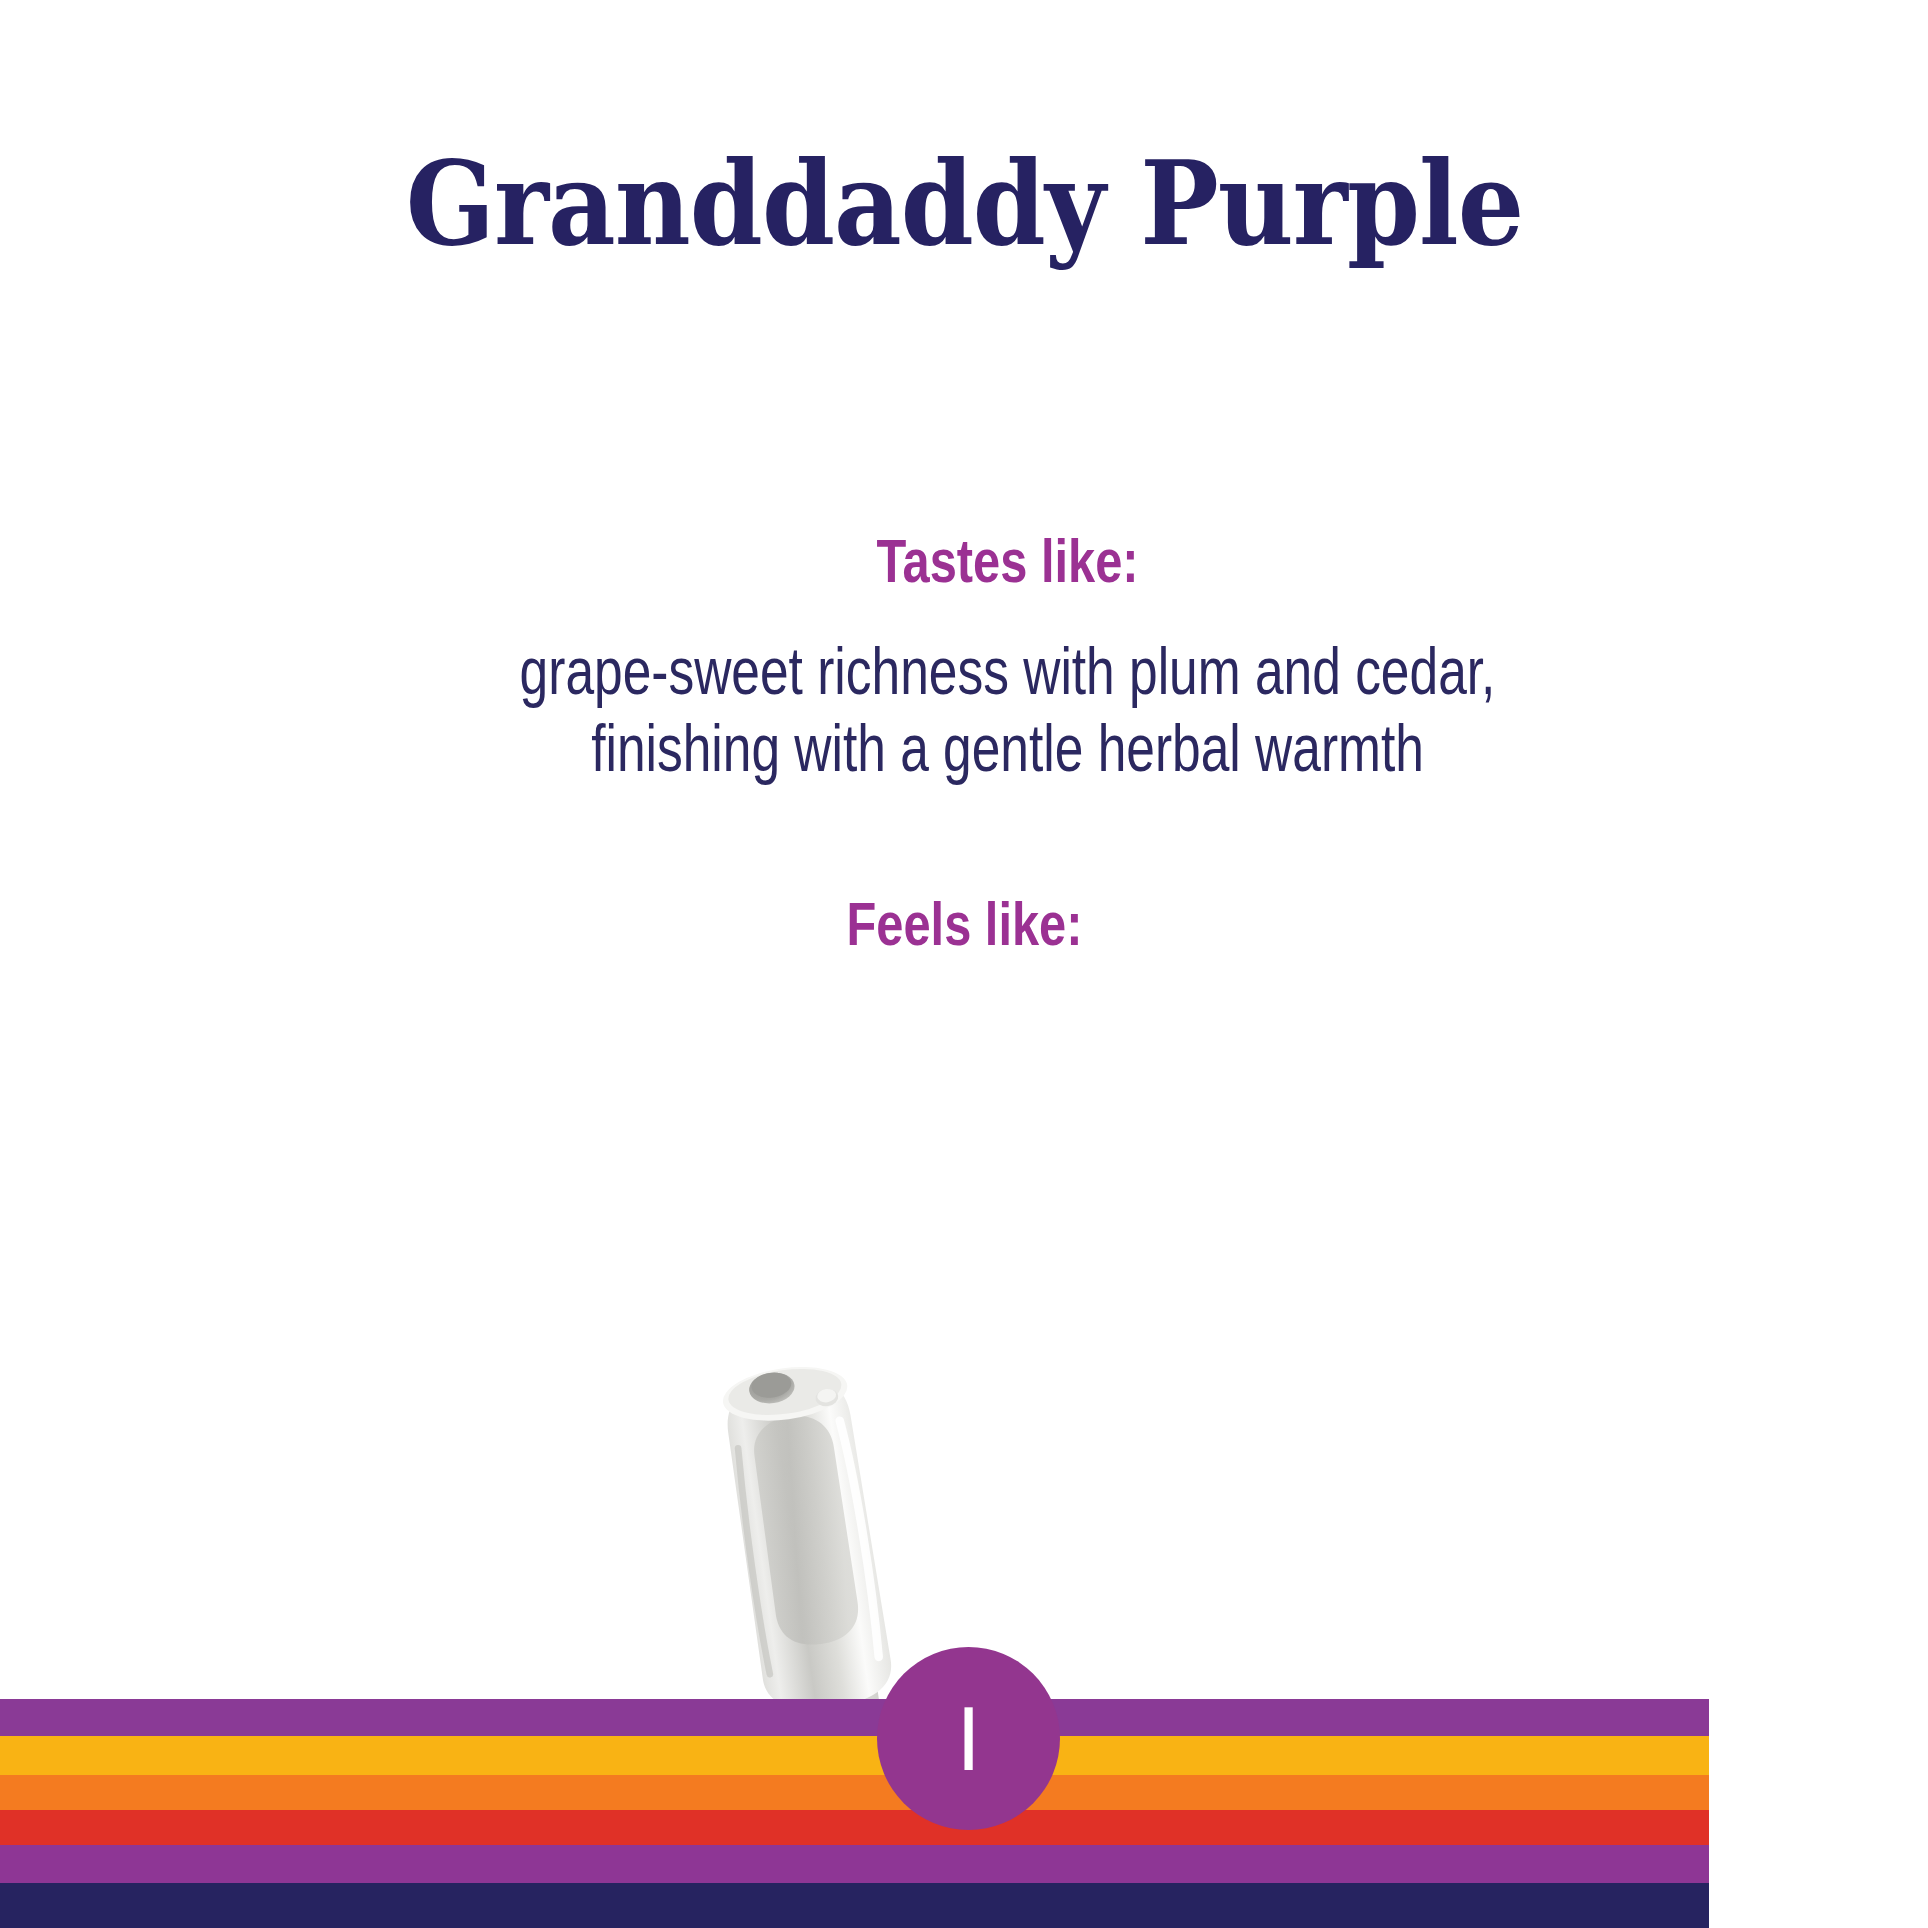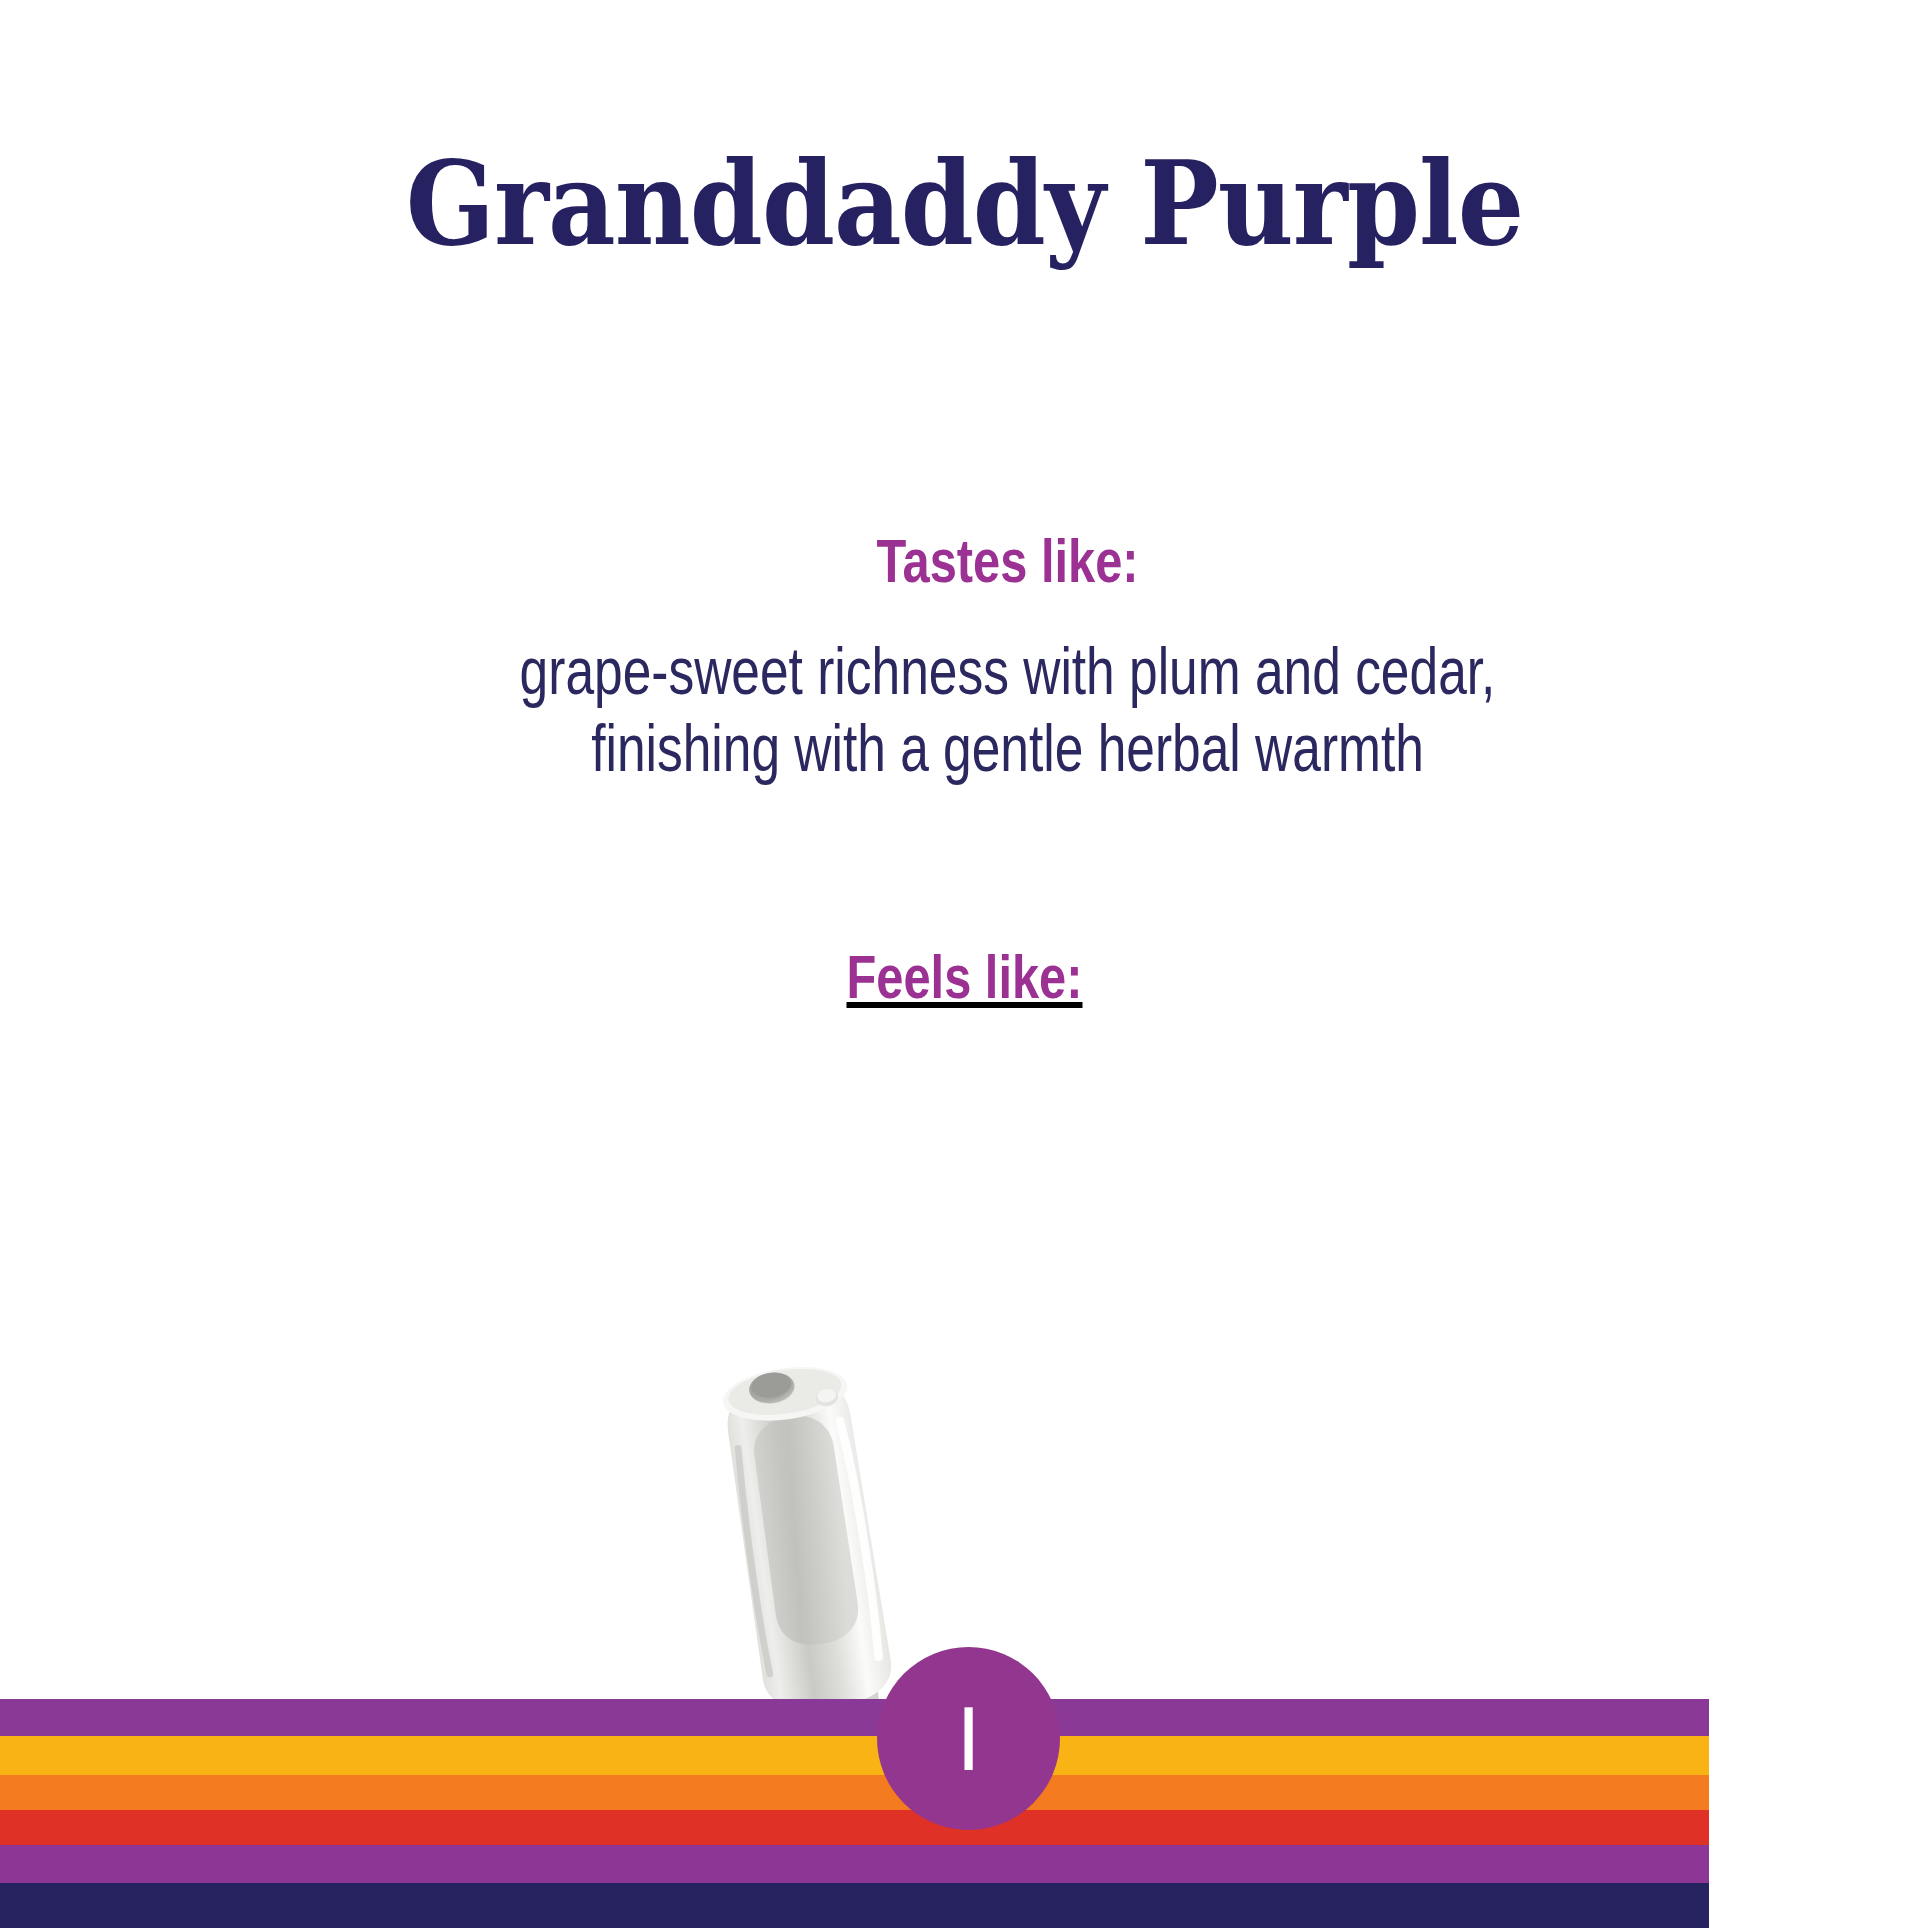--- a/index.html
+++ b/index.html
@@ -60,21 +60,21 @@
     color: #2b2860;
     transform: scaleX(0.78);
     transform-origin: center top;
     white-space: nowrap;
     margin: 0;
   }
 
   #tastes-block { top: 529px; padding-left: 43px; }
   #tastes-block .copy-body { margin-top: 40px; }
 
-  #feels-block { top: 945px; text-decoration: underline; }
+  #feels-block { top: 892px; }
   #feels-block .copy-body { margin-top: 28.5px; }
 
   
   #cartridge {
     position: absolute;
     left: 681px;
     top: 1332px;
     width: 323px;
     height: 597px;
     pointer-events: none;

